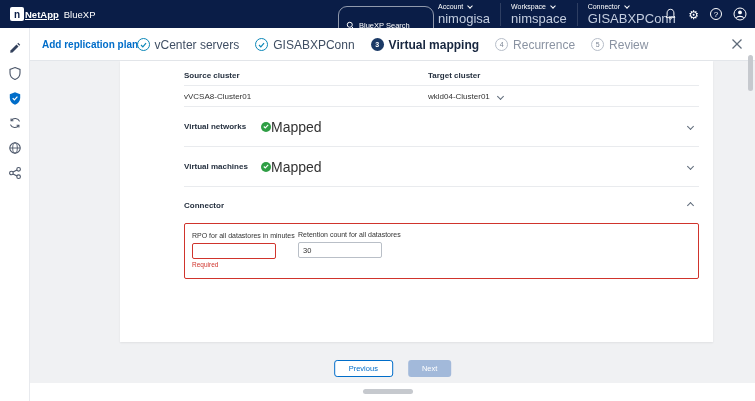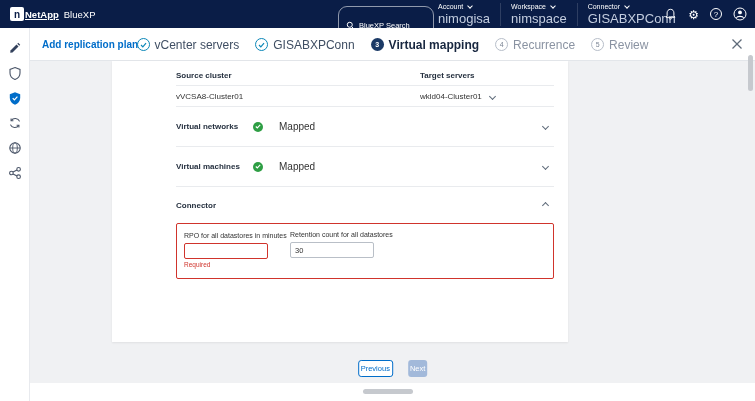--- a/index.html
+++ b/index.html
@@ -57,33 +57,33 @@
   .step.active .step-circle { background:#1b3a66; color:#fff; font-weight:700; }
   .step.todo .step-circle { border:1px solid #b7bec9; color:#7a8494; }
   .step-label { font-size:12px; }
   .step.done .step-label { color:#3f4e63; }
   .step.active .step-label { color:#17263f; font-weight:700; }
   .step.todo .step-label { color:#8a93a2; }
   .close-btn { position:absolute; right:12px; top:10px; width:12px; height:12px; cursor:pointer; }
 
   
   .content { position:relative; flex:1; background:#f0f1f3; min-height:0; }
-  .card { position:absolute; left:82px; top:0; width:456px; height:281px; background:#fff;
+  .card { position:absolute; left:90px; top:0; width:593px; height:281px; background:#fff;
     box-shadow:0 1px 2px rgba(0,0,0,.07); overflow:hidden; }
   .card-inner { margin:0 14px 0 64px; }
 
   .grid2 { display:grid; grid-template-columns:244px 1fr; }
   .cluster-head { padding-top:10px; padding-bottom:5px; font-size:8px; font-weight:700; color:#25303f; }
   .cluster-vals { height:22px; border-top:1px solid #e9ebee; border-bottom:1px solid #e9ebee;
     align-items:center; font-size:8px; color:#333; }
   .cluster-vals > div { display:flex; align-items:center; gap:8px; }
 
   .section { height:40px; border-bottom:1px solid #e9ebee; display:flex; align-items:center; cursor:pointer; }
   .sec-label { width:77px; font-size:8px; font-weight:700; color:#25303f; flex:none; }
-  .mapped { display:flex; align-items:center; gap:16px; font-size:10px; color:#333;justify-content:space-between; }
+  .mapped { display:flex; align-items:center; gap:0; font-size:14px; color:#333;justify-content:space-between; }
   .check-green { width:10px; height:10px; border-radius:50%; background:#2e9e44; display:flex;
     align-items:center; justify-content:center; flex:none; }
   .sec-chev { margin-left:auto; margin-right:6px; }
   .section.open { border-bottom:none; height:36px; }
 
   .red-box { border:1.5px solid #d0342c; border-radius:2px; padding:7px 0 10px 7px; width:100%; }
   .fields { display:flex; }
   .field { width:106px; }
   .field-label { display:flex; align-items:center; gap:3px; font-size:7px; color:#333; white-space:nowrap; }
   .tb-input { width:84px; height:16px; border:1px solid #b9bfc7; border-radius:2px; font-size:7.5px;
@@ -92,21 +92,21 @@
   .required { color:#d0342c; font-size:6.5px; margin-top:2px; }
 
   .ds-table { margin-top:9px; margin-right:7px; }
   .ds-head { display:grid; grid-template-columns:236px 1fr; font-size:7.5px; font-weight:700;
     color:#25303f; padding-bottom:5px; }
   .ds-row { display:grid; grid-template-columns:182px 1fr; background:#f7f8fa; border-top:1px solid #e4e7ea;
     border-bottom:1px solid #e4e7ea; height:18px; align-items:center; font-size:7px; color:#333; }
   .ds-row > div { white-space:nowrap; overflow:hidden; }
 
   .footer-btns { position:absolute; top:299px; left:50%; transform:translateX(-50%); display:flex; gap:15px; }
-  .btn { height:17px; padding:0 2px; border-radius:3px; font-size:7.5px; display:flex;
+  .btn { height:17px; padding:0 14px; border-radius:3px; font-size:7.5px; display:flex;
     align-items:center; font-family:inherit; cursor:pointer; }
   .btn-prev { background:#fff; border:1px solid #006dc9; color:#006dc9; }
   .btn-next { background:#a2b9da; border:none; color:#fff; }
 
   .bottom-strip { position:absolute; left:0; right:0; bottom:0; height:18px; background:#fff; }
   .h-thumb { position:absolute; left:50%; transform:translateX(-60%); top:6px; width:50px; height:5px;
     background:#c6c9ce; border-radius:3px; cursor:pointer; }
   .v-thumb { position:absolute; right:2px; top:55px; width:5px; height:36px; background:#c6c9ce;
     border-radius:3px; cursor:pointer; z-index:5; }
 </style>
@@ -256,21 +256,21 @@
         <line x1="10.5" y1="1.5" x2="1.5" y2="10.5" stroke="#5f6b7a" stroke-width="1.3"></line>
       </svg>
     </div>
 
     <div class="content">
       <div class="card">
         <div class="card-inner">
 
           <div class="grid2">
             <div class="cluster-head">Source cluster</div>
-            <div class="cluster-head">Target servers</div>
+            <div class="cluster-head">Target cluster</div>
           </div>
           <div class="grid2 cluster-vals">
             <div>
                 <span>vVCSA8-Cluster01</span>
               </div>
             <div>
               <span>wkld04-Cluster01</span>
               <span class="chev"></span>
             </div>
           </div>

